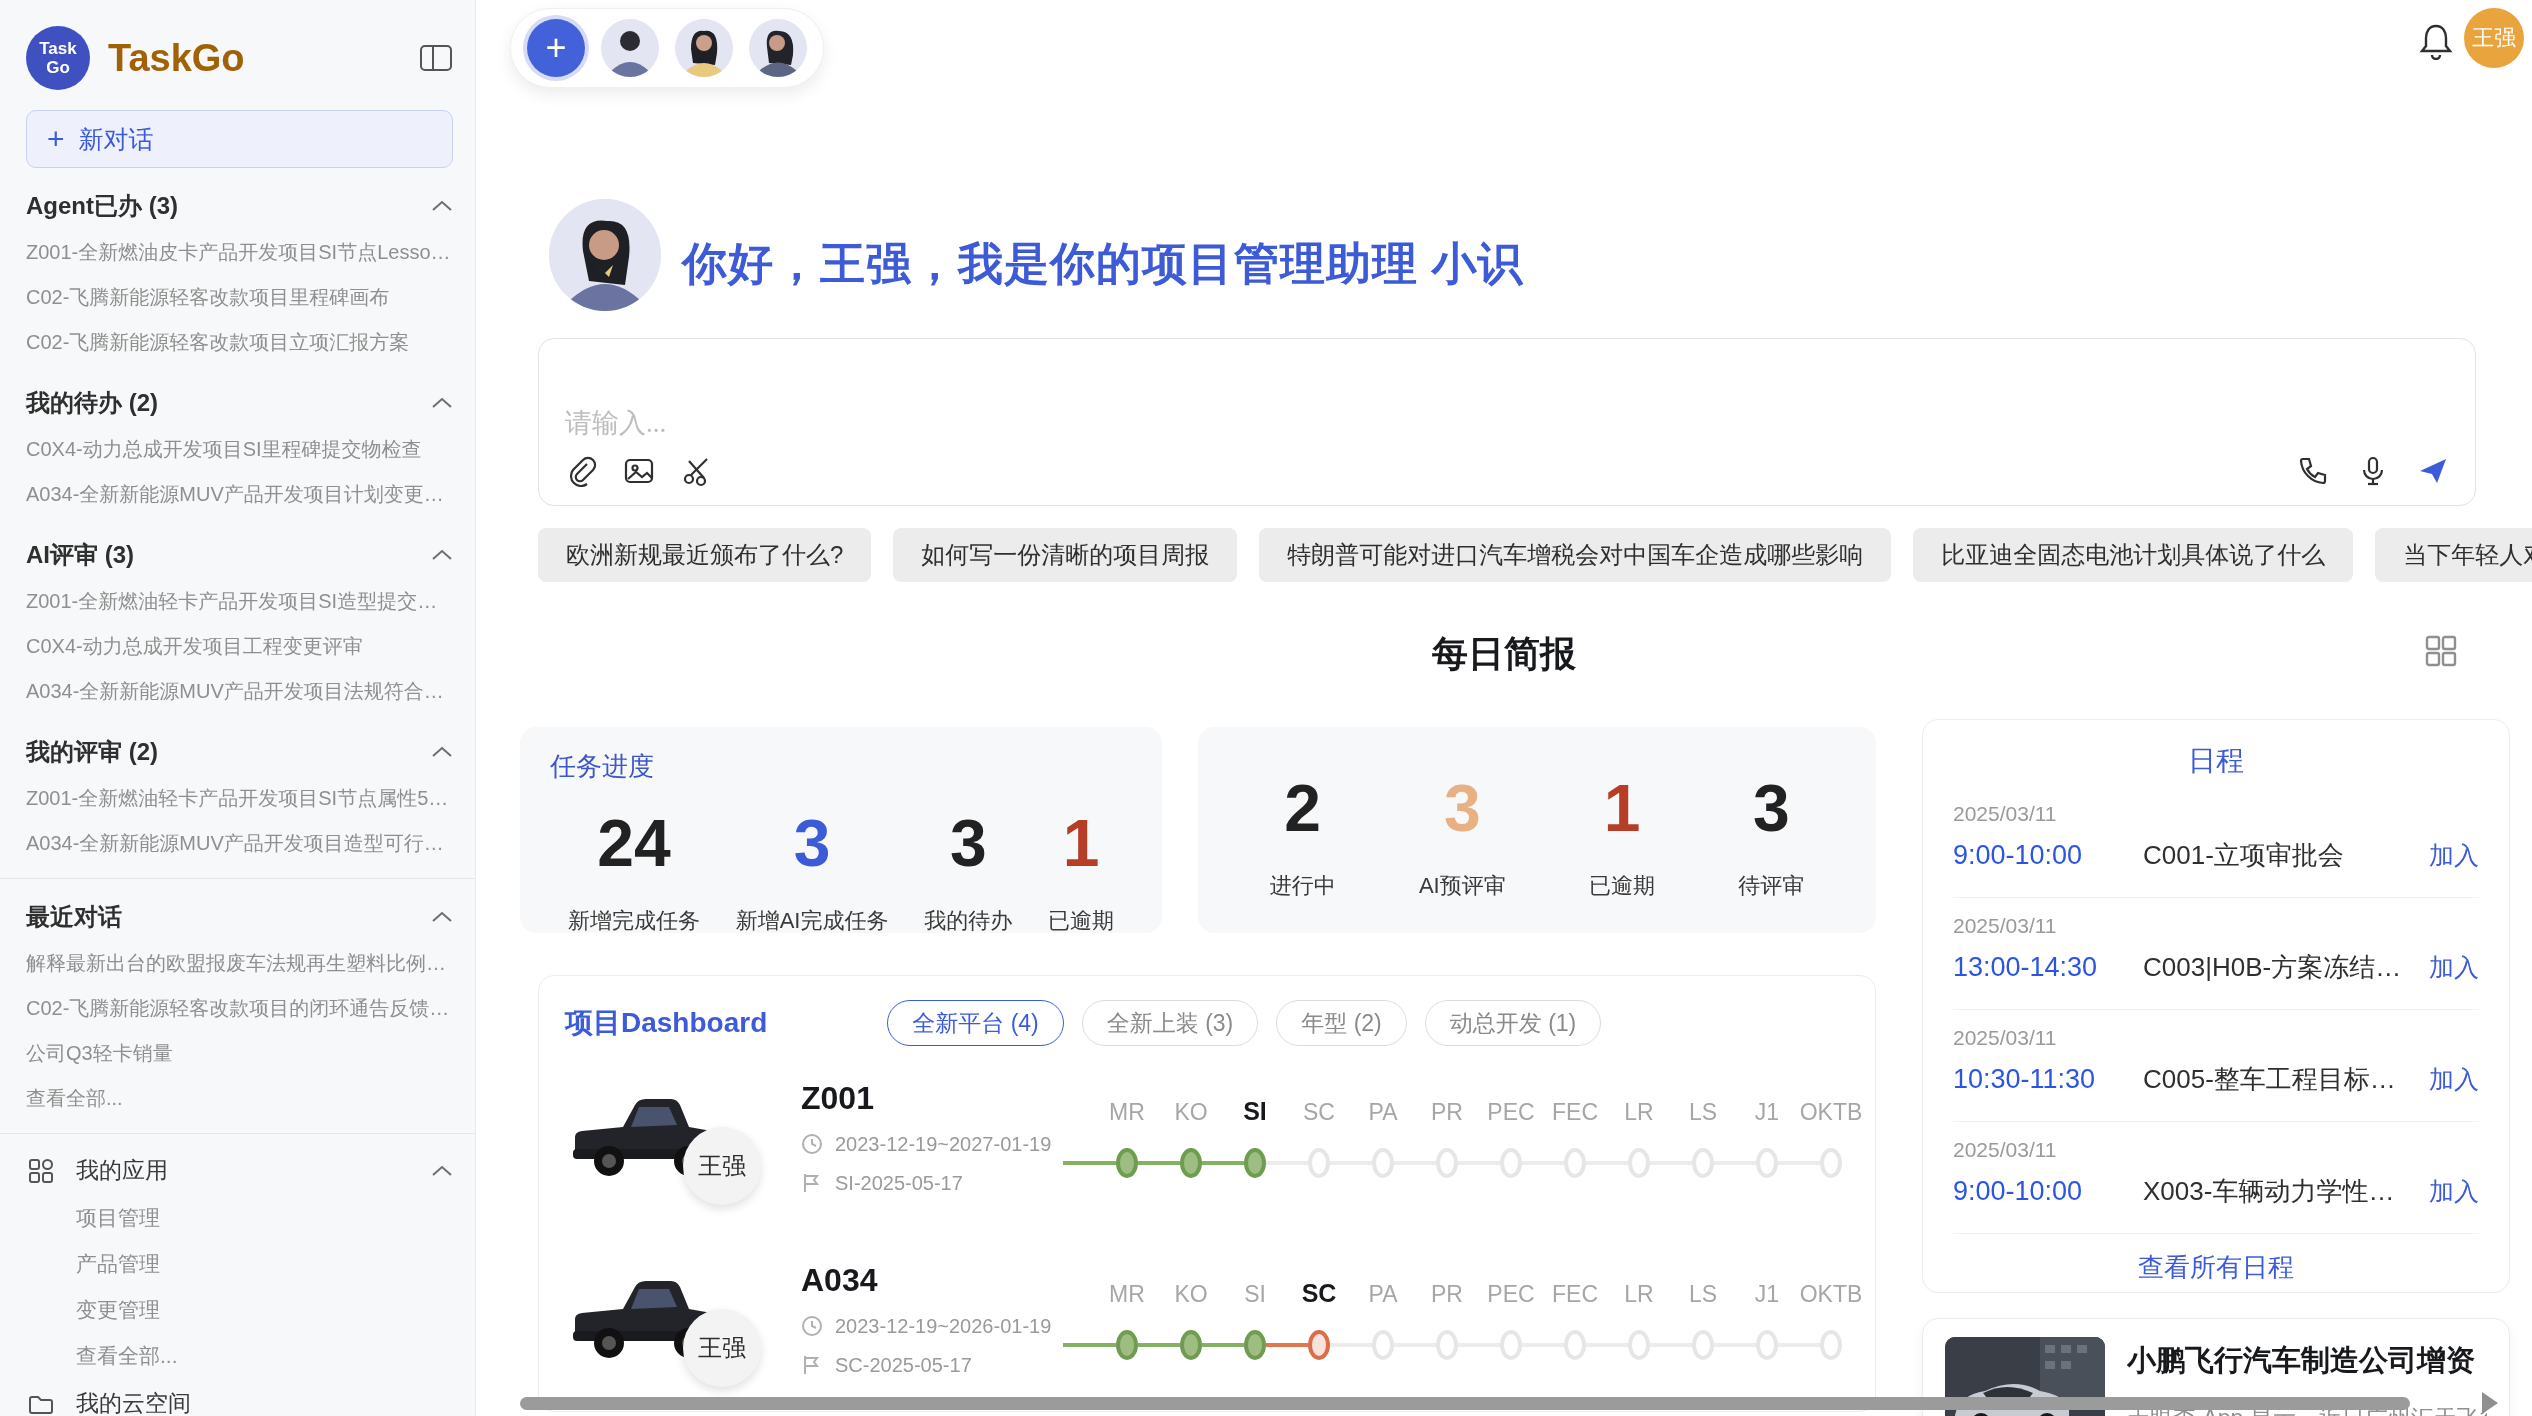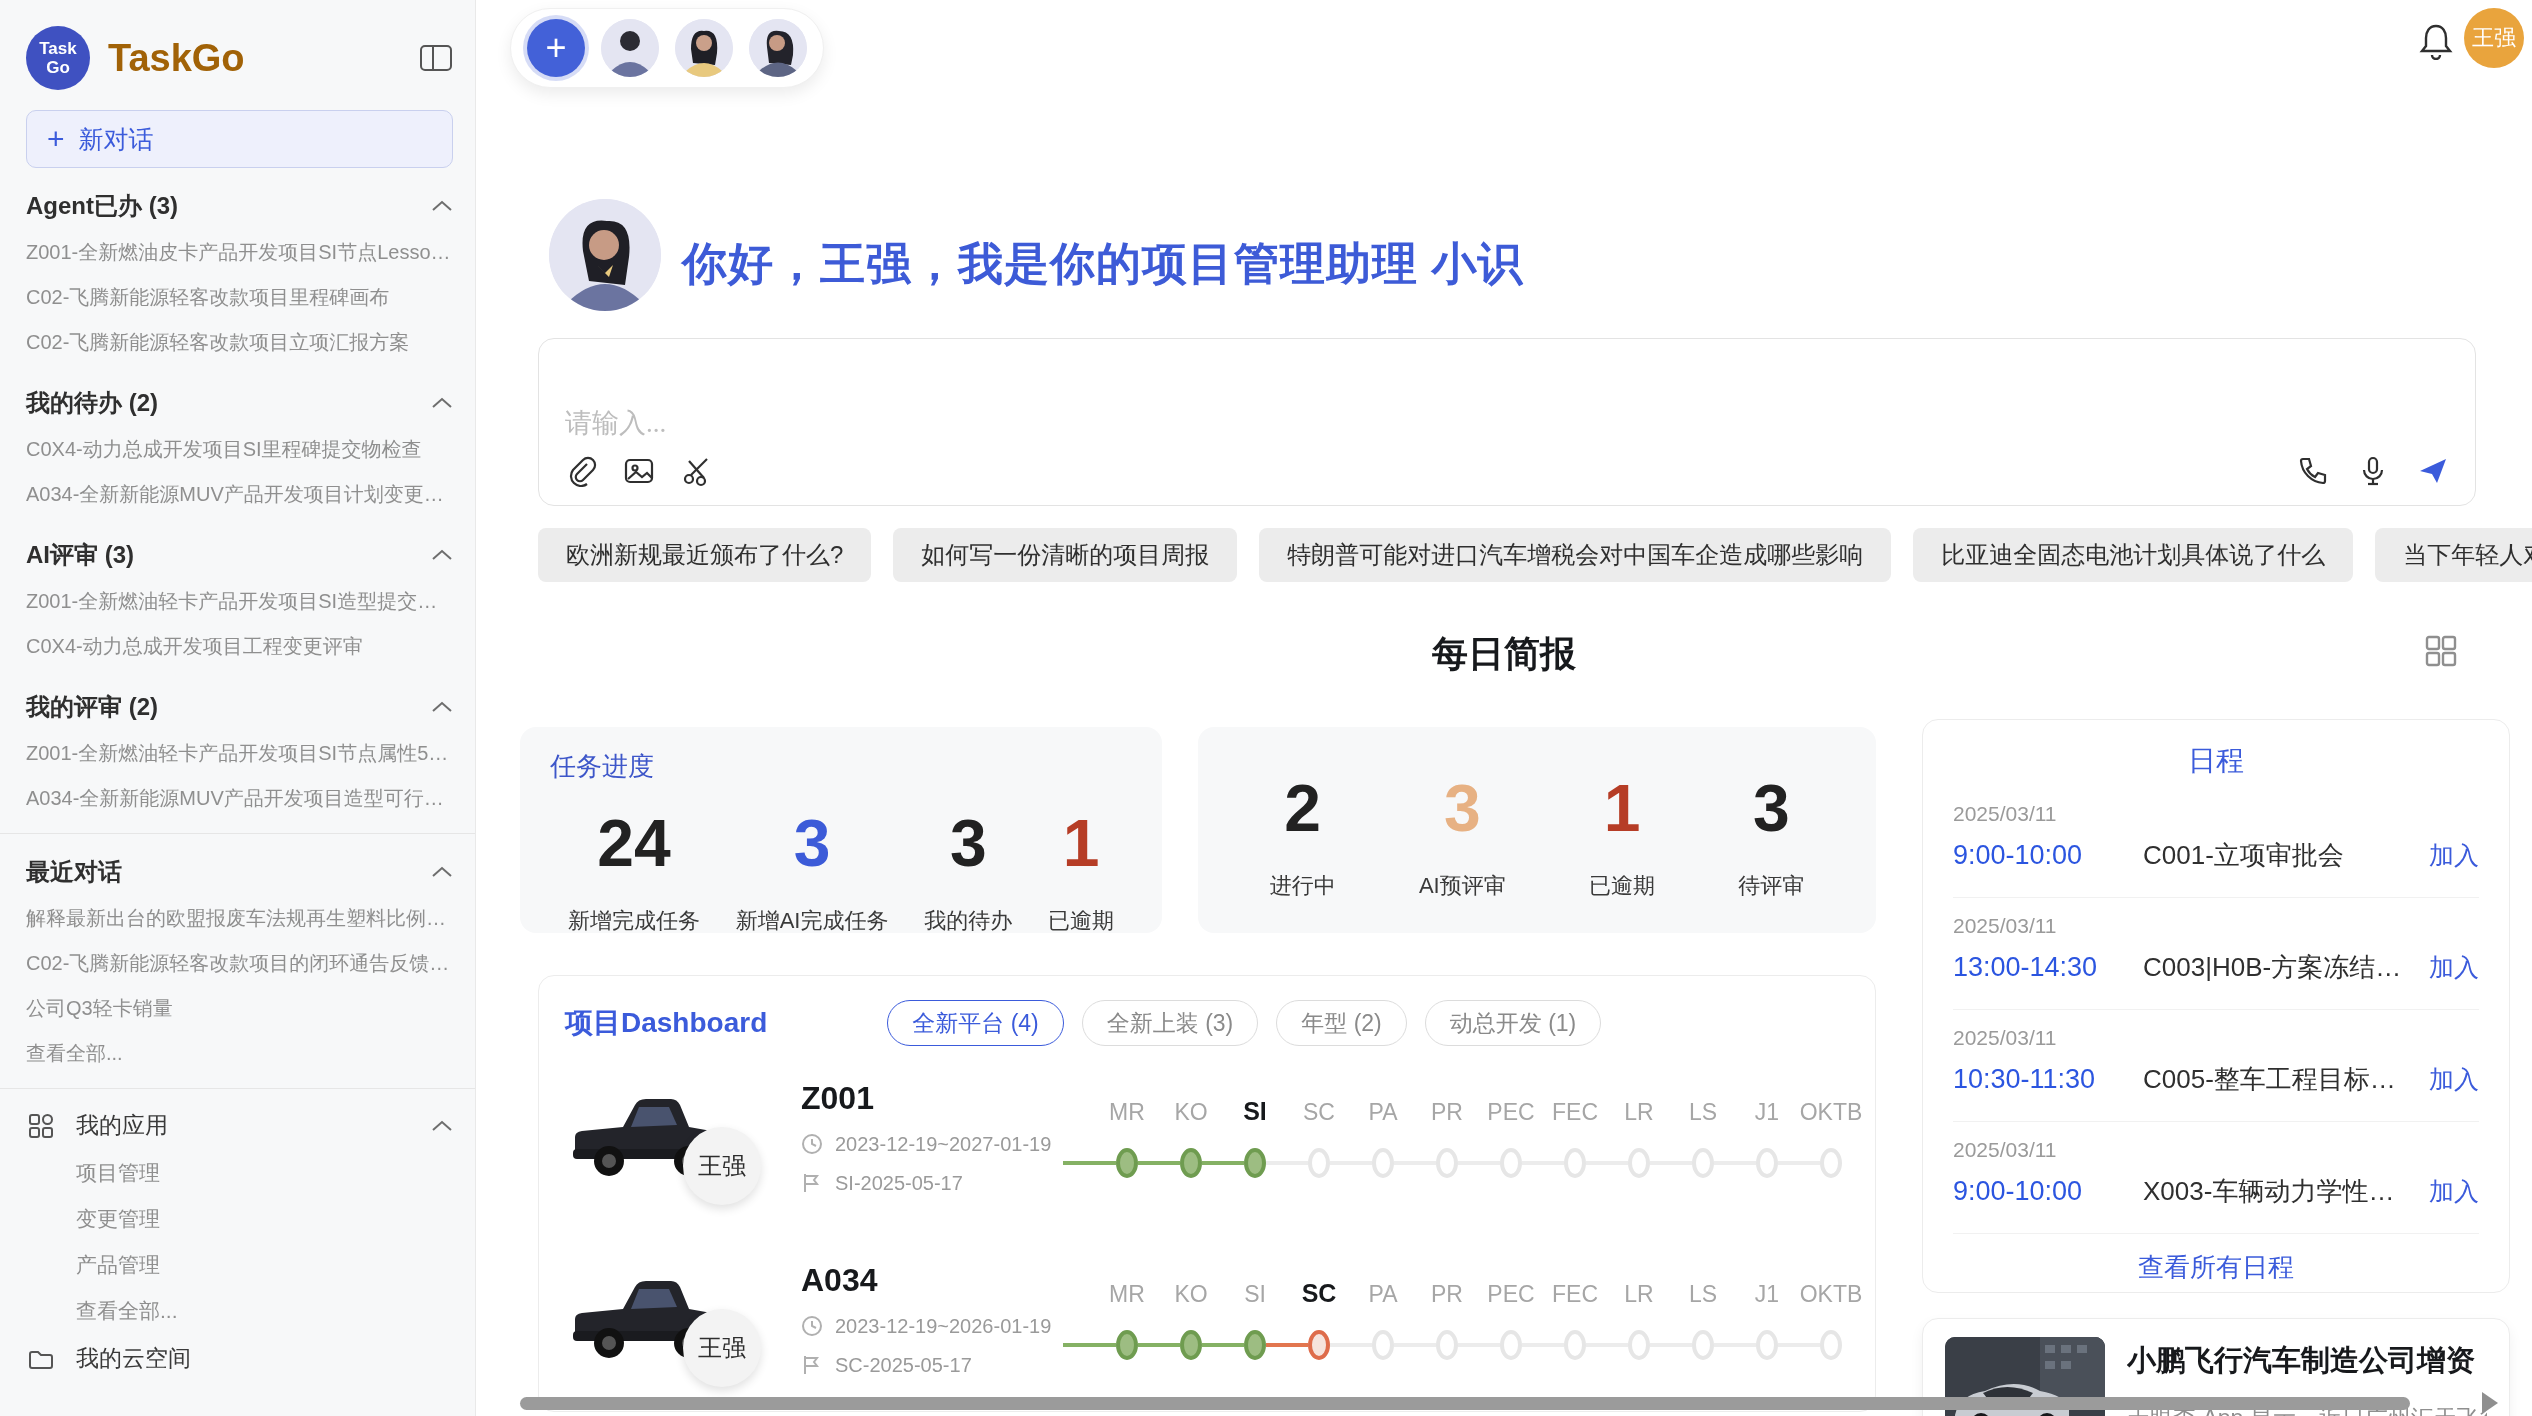--- a/index.html
+++ b/index.html
@@ -207,20 +207,21 @@
       <div class="side-head">
         <span class="t">AI评审 (3)</span>
         <span class="chev">
             <svg viewBox="0 0 22 14" fill="none" stroke="currentColor" stroke-width="2">
               <polyline points="2,11 11,3 20,11"></polyline>
             </svg>
           </span>
       </div>
       <div class="side-item">Z001-全新燃油轻卡产品开发项目SI造型提交物评审</div>
       <div class="side-item">C0X4-动力总成开发项目工程变更评审</div>
+      <div class="side-item">A034-全新新能源MUV产品开发项目法规符合性评审</div>
     </div>
 
     <div class="side-section">
       <div class="side-head">
         <span class="t">我的评审 (2)</span>
         <span class="chev">
             <svg viewBox="0 0 22 14" fill="none" stroke="currentColor" stroke-width="2">
               <polyline points="2,11 11,3 20,11"></polyline>
             </svg>
           </span>
@@ -258,22 +259,22 @@
           </svg>
         </span>
       <span class="t">我的应用</span>
       <span class="chev">
           <svg viewBox="0 0 22 14" fill="none" stroke="currentColor" stroke-width="2">
             <polyline points="2,11 11,3 20,11"></polyline>
           </svg>
         </span>
     </div>
     <div class="app-sub">项目管理</div>
+    <div class="app-sub">产品管理</div>
     <div class="app-sub">变更管理</div>
-    <div class="app-sub">产品管理</div>
     <div class="app-sub">查看全部...</div>
 
     <div class="app-row">
       <span class="ric">
           <svg viewBox="0 0 26 26" fill="none" stroke="currentColor" stroke-width="2">
             <path d="M2 8 a2 2 0 0 1 2-2 h6 l3 3 h9 a2 2 0 0 1 2 2 v9 a2 2 0 0 1-2 2 H4 a2 2 0 0 1-2-2 Z"></path>
           </svg>
         </span>
       <span class="t">我的云空间</span>
     </div>

